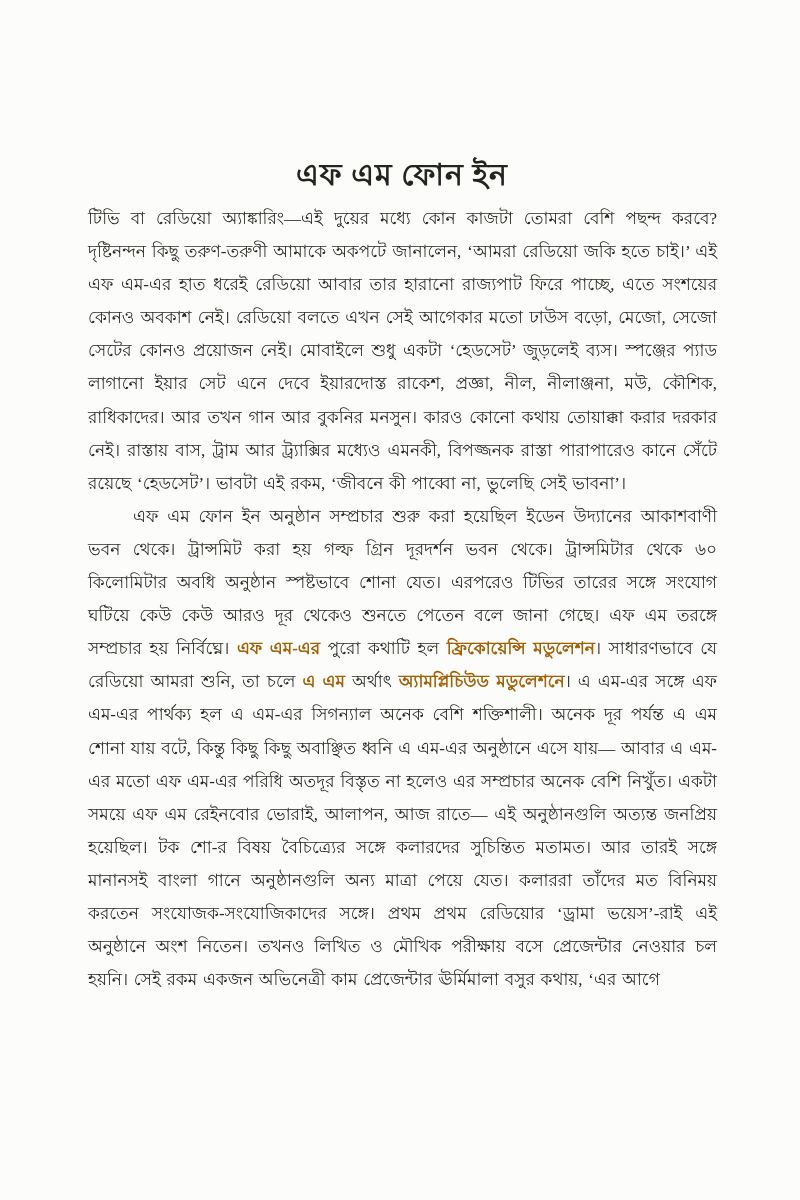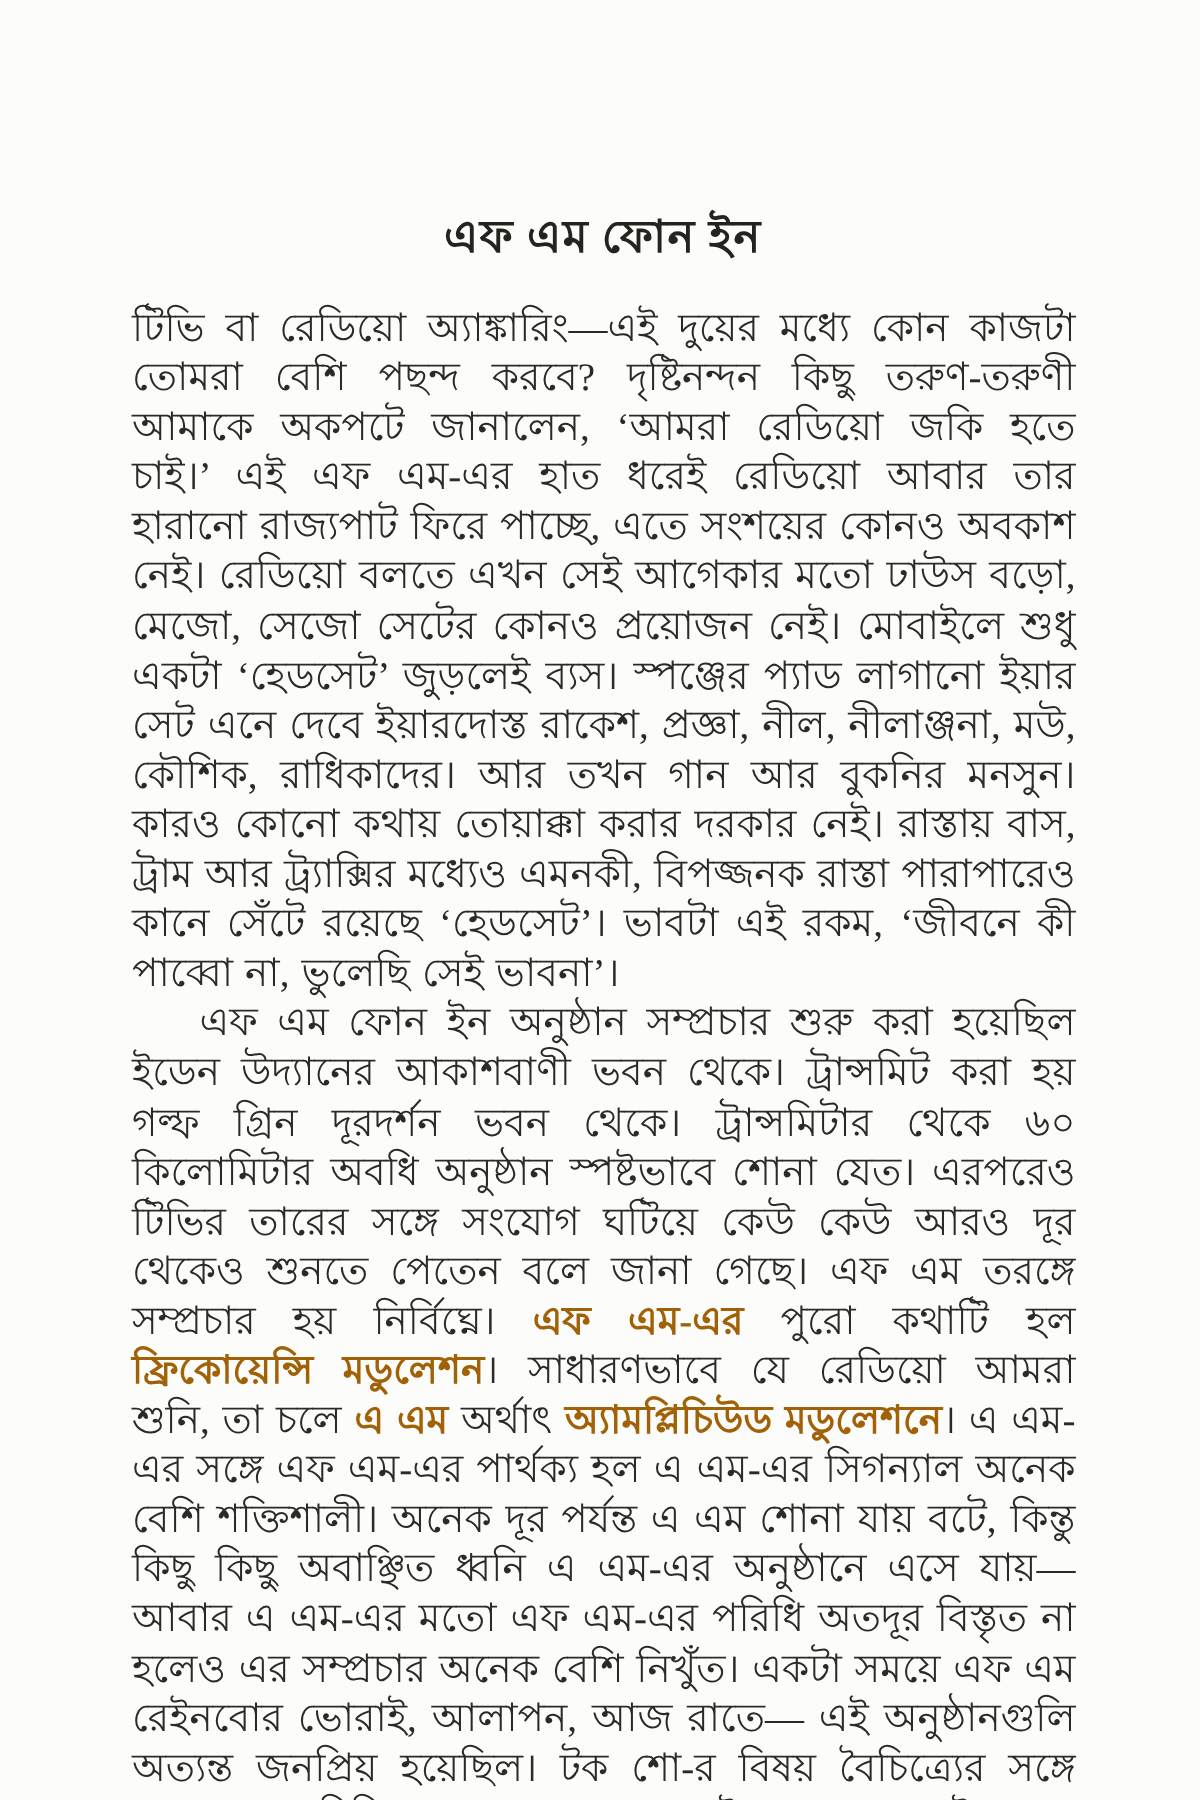--- a/index.html
+++ b/index.html
@@ -14,41 +14,41 @@
     color:var(--ink);
     overflow:hidden;
     position:relative;
   }
   .page{
     position:absolute;
     inset:0;
   }
   .page-title{
     position:absolute;
-    top:136px;
+    top:152px;
     left:88px;
     width:628px;
     margin:0;
     text-align:center;
     font-size:30px;
     line-height:46px;
     font-weight:bold;
     color:#24241f;
     letter-spacing:1px;
   }
   .content{
     position:absolute;
     top:202px;
     left:88px;
     width:629px;
   }
   .content p{
     margin:0;
     text-align:justify;
-    font-size:26px;
+    font-size:17px;
     line-height:33.1px;
     word-spacing:1.5px;
     color:var(--ink);
   }
   .content p.indented{
     text-indent:45px;
   }
   .content b{
     font-weight:bold;
     color:#a16207;

